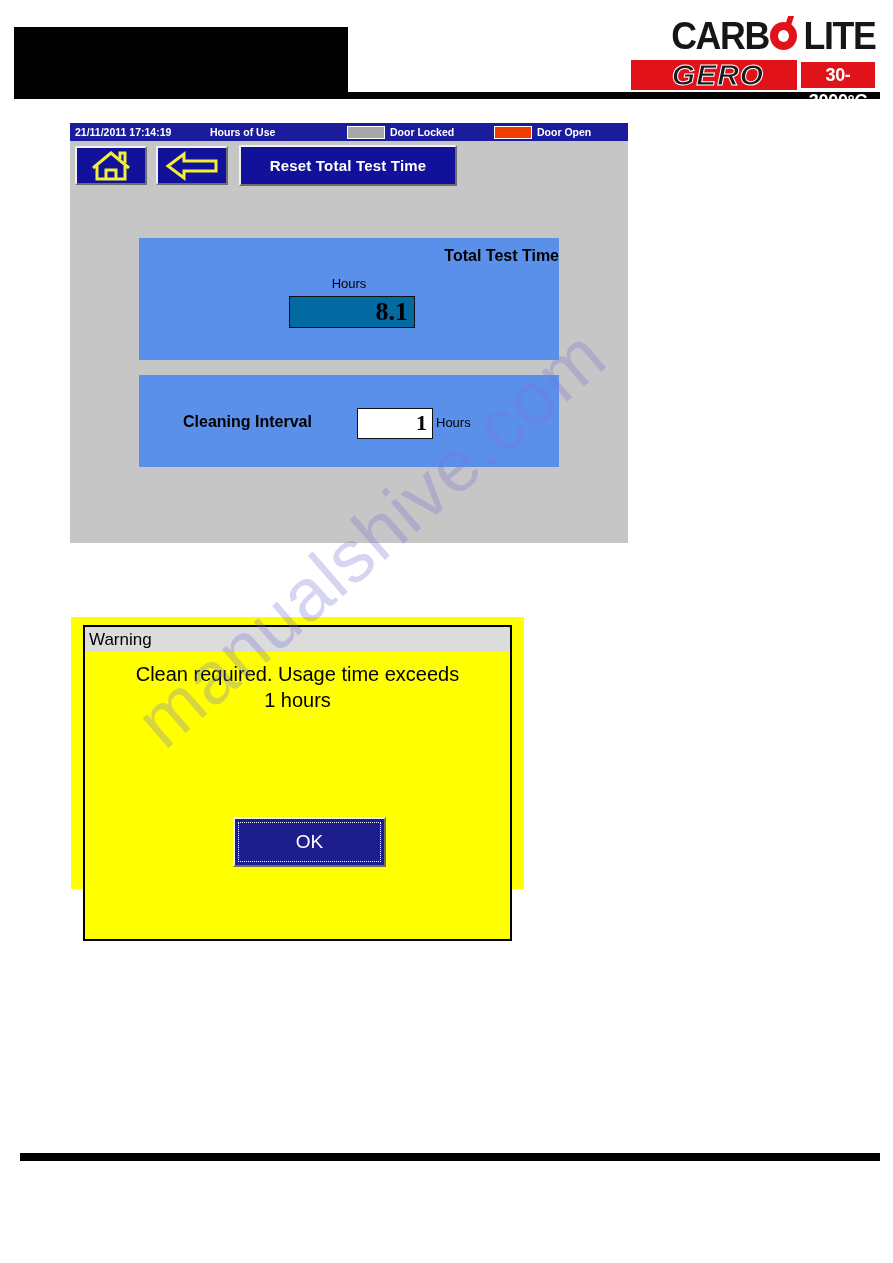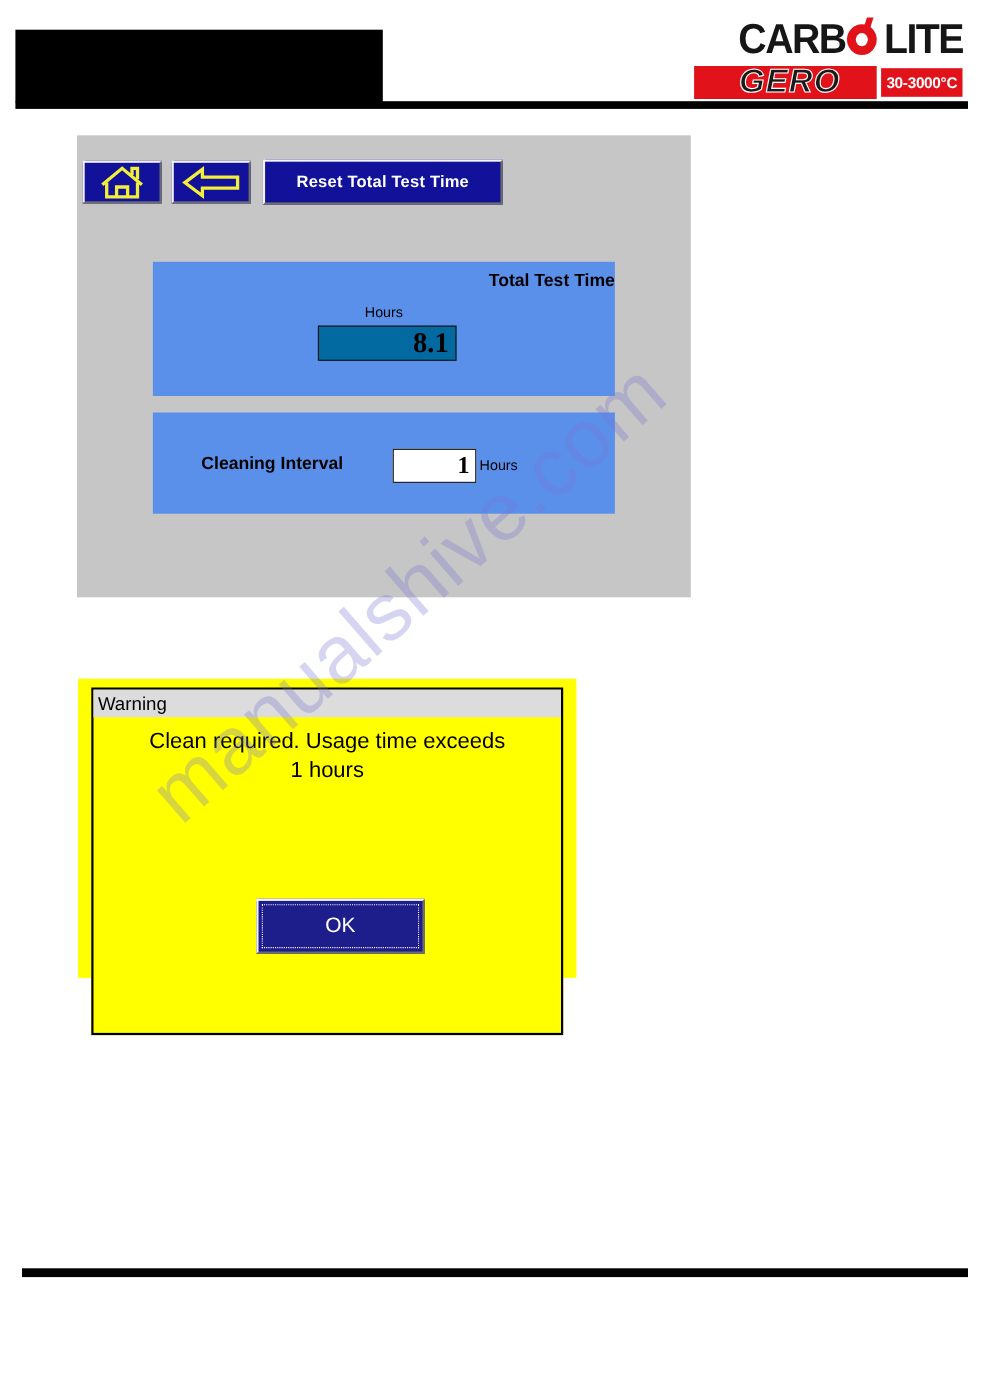--- a/index.html
+++ b/index.html
@@ -144,21 +144,21 @@
     -webkit-text-stroke: 1px #ffffff;
   }
   #temp-badge {
     position: absolute;
     right: 0; top: 4px;
     width: 74px; height: 26px;
     background: #e1121a;
     color: #ffffff;
     font-family: "Liberation Sans", sans-serif;
     font-weight: bold;
-    font-size: 14px;
+    font-size: 18px;
     line-height: 26px;
     text-align: center;
     letter-spacing: -0.3px;
   }
 
   
   #hmi-screen {
     position: absolute;
     left: 70px;
     top: 123px;
@@ -411,20 +411,28 @@
     <div id="brand-bottom">
       <div id="gero-red-bar"></div>
       <div id="gero-text">GERO</div>
       <div id="temp-badge">30-3000°C</div>
     </div>
   </div>
 </div>
 
 <div id="hmi-screen">
 
+  <div id="hmi-statusbar">
+    <span id="status-datetime">21/11/2011 17:14:19</span>
+    <span id="status-title">Hours of Use</span>
+    <span class="status-indicator" id="door-locked-swatch"></span>
+    <span id="door-locked-label">Door Locked</span>
+    <span class="status-indicator" id="door-open-swatch"></span>
+    <span id="door-open-label">Door Open</span>
+  </div>
 
   <div id="hmi-toolbar">
     <div class="nav-btn" id="btn-home">
       <svg width="44" height="32" viewBox="0 0 44 32">
         <path d="M4 18 L22 3 L40 18" fill="none" stroke="#f2ef3a" stroke-width="3"></path>
         <path d="M8 16 L8 29 L36 29 L36 16" fill="none" stroke="#f2ef3a" stroke-width="3"></path>
         <path d="M17 29 L17 20 L27 20 L27 29" fill="none" stroke="#f2ef3a" stroke-width="3"></path>
         <path d="M31 9 L31 3 L36 3 L36 13" fill="none" stroke="#f2ef3a" stroke-width="3"></path>
       </svg>
     </div>

